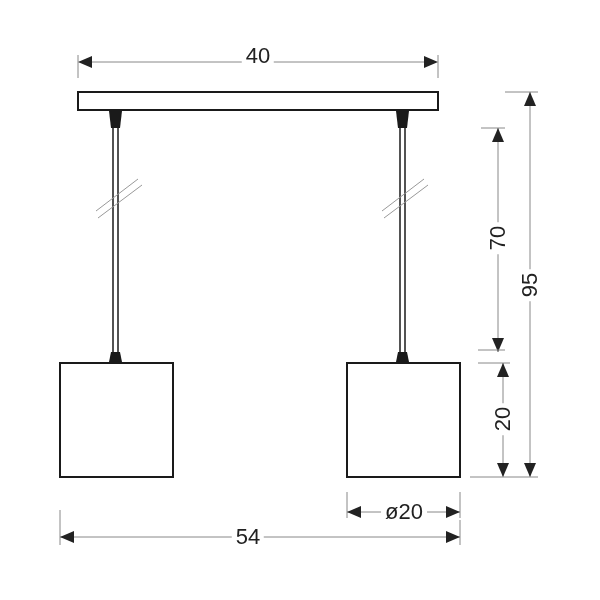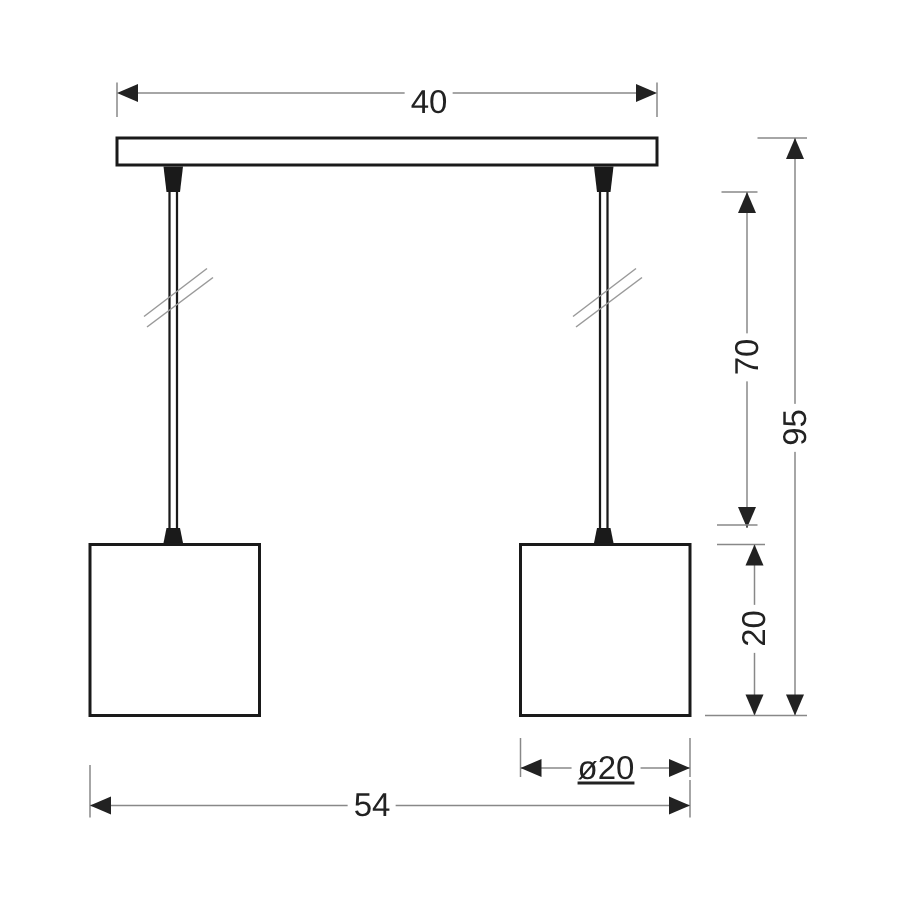--- a/index.html
+++ b/index.html
@@ -81,19 +81,19 @@
 
   <g>
     <line x1="60" y1="510" x2="60" y2="545" stroke="#888" stroke-width="1"></line>
     <line x1="460" y1="520" x2="460" y2="545" stroke="#888" stroke-width="1"></line>
     <line x1="60" y1="537" x2="460" y2="537" stroke="#888" stroke-width="1"></line>
     <path d="M60,537 L74,531 L74,543 Z" fill="#222"></path>
     <path d="M460,537 L446,531 L446,543 Z" fill="#222"></path>
   </g>
 </svg>
 
-<div class="lbl hlbl" style="left:258px;top:68px;margin-left:28px;">40</div>
+<div class="lbl hlbl" style="left:258px;top:56px;">40</div>
 <div class="lbl vlbl" style="left:498px;top:238px;">70</div>
 <div class="lbl vlbl" style="left:530px;top:285px;">95</div>
 <div class="lbl vlbl" style="left:503px;top:419px;">20</div>
-<div class="lbl hlbl" style="left:404px;top:512px;text-decoration:underline;">ø20</div>
+<div class="lbl hlbl" style="left:404px;top:512px;">ø20</div>
 <div class="lbl hlbl" style="left:248px;top:537px;">54</div>
 </div>
 
 </body></html>

